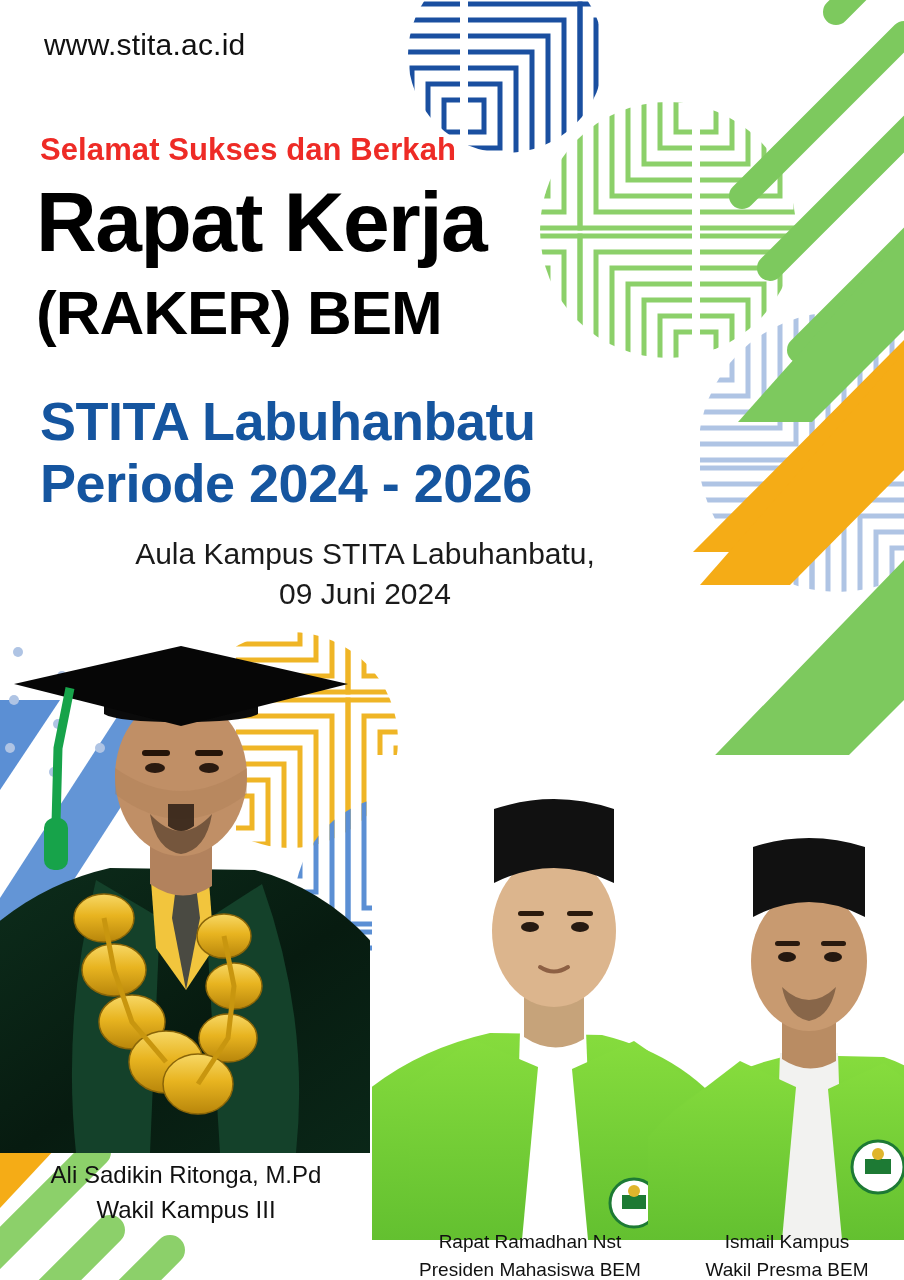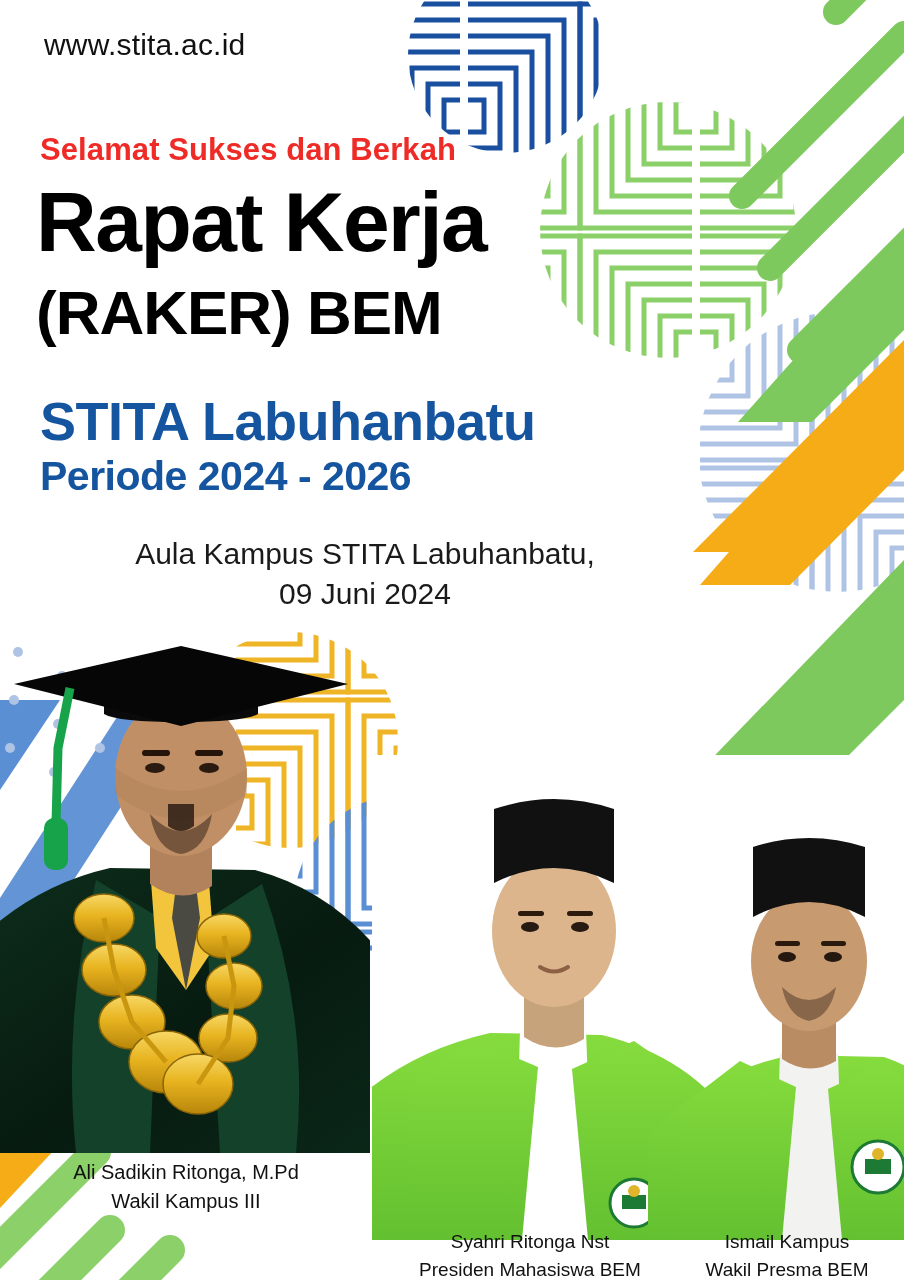--- a/index.html
+++ b/index.html
@@ -35,41 +35,41 @@
     font-size:62px; font-weight:bold; color:#000;
     letter-spacing:-1px; line-height:1;
   }
   .subtitle1 {
     position:absolute; left:40px; top:374px;
     font-size:54px; font-weight:bold; color:#15559F;
     letter-spacing:-.5px; line-height:1;margin-top:20px;
   }
   .subtitle2 {
     position:absolute; left:40px; top:456px;
-    font-size:41px; font-weight:bold; color:#15559F;
+    font-size:54px; font-weight:bold; color:#15559F;
     letter-spacing:-.5px; line-height:1;
   }
   .venue {
     position:absolute; left:0; top:534px; width:730px;
     text-align:center; font-size:30px; color:#1a1a1a; line-height:1.32;
     font-weight:400;
   }
 
   
   .photo-left {
     position:absolute; left:0; top:618px; width:370px; height:535px;
     overflow:hidden;
   }
   .photo-right {
     position:absolute; left:372px; top:755px; width:532px; height:485px;
     overflow:hidden;
   }
 
   .cap {
-    position:absolute; text-align:center; font-size:20px; color:#111;
+    position:absolute; text-align:center; font-size:24px; color:#111;
     line-height:1.45; font-weight:400;
   }
   .cap-left { left:0; top:1158px; width:372px; }
   .cap-mid  { left:400px; top:1228px; width:260px; font-size:19px; }
   .cap-right{ left:672px; top:1228px; width:230px; font-size:19px; }
   .cap b { font-weight:400; display:block; }
 </style>
 </head>
 <body>
 
@@ -374,21 +374,21 @@
       </g>
     </svg>
   </div>
 
   <div class="cap cap-left">
     <b>Ali Sadikin Ritonga, M.Pd</b>
     <b>Wakil Kampus III</b>
   </div>
 
   <div class="cap cap-mid">
-    <b>Syahri Ritonga Nst</b>
+    <b>Rapat Ramadhan Nst</b>
     <b>Presiden Mahasiswa BEM</b>
   </div>
 
   <div class="cap cap-right">
     <b>Ismail Kampus</b>
     <b>Wakil Presma BEM</b>
   </div>
 
 </div>
 

